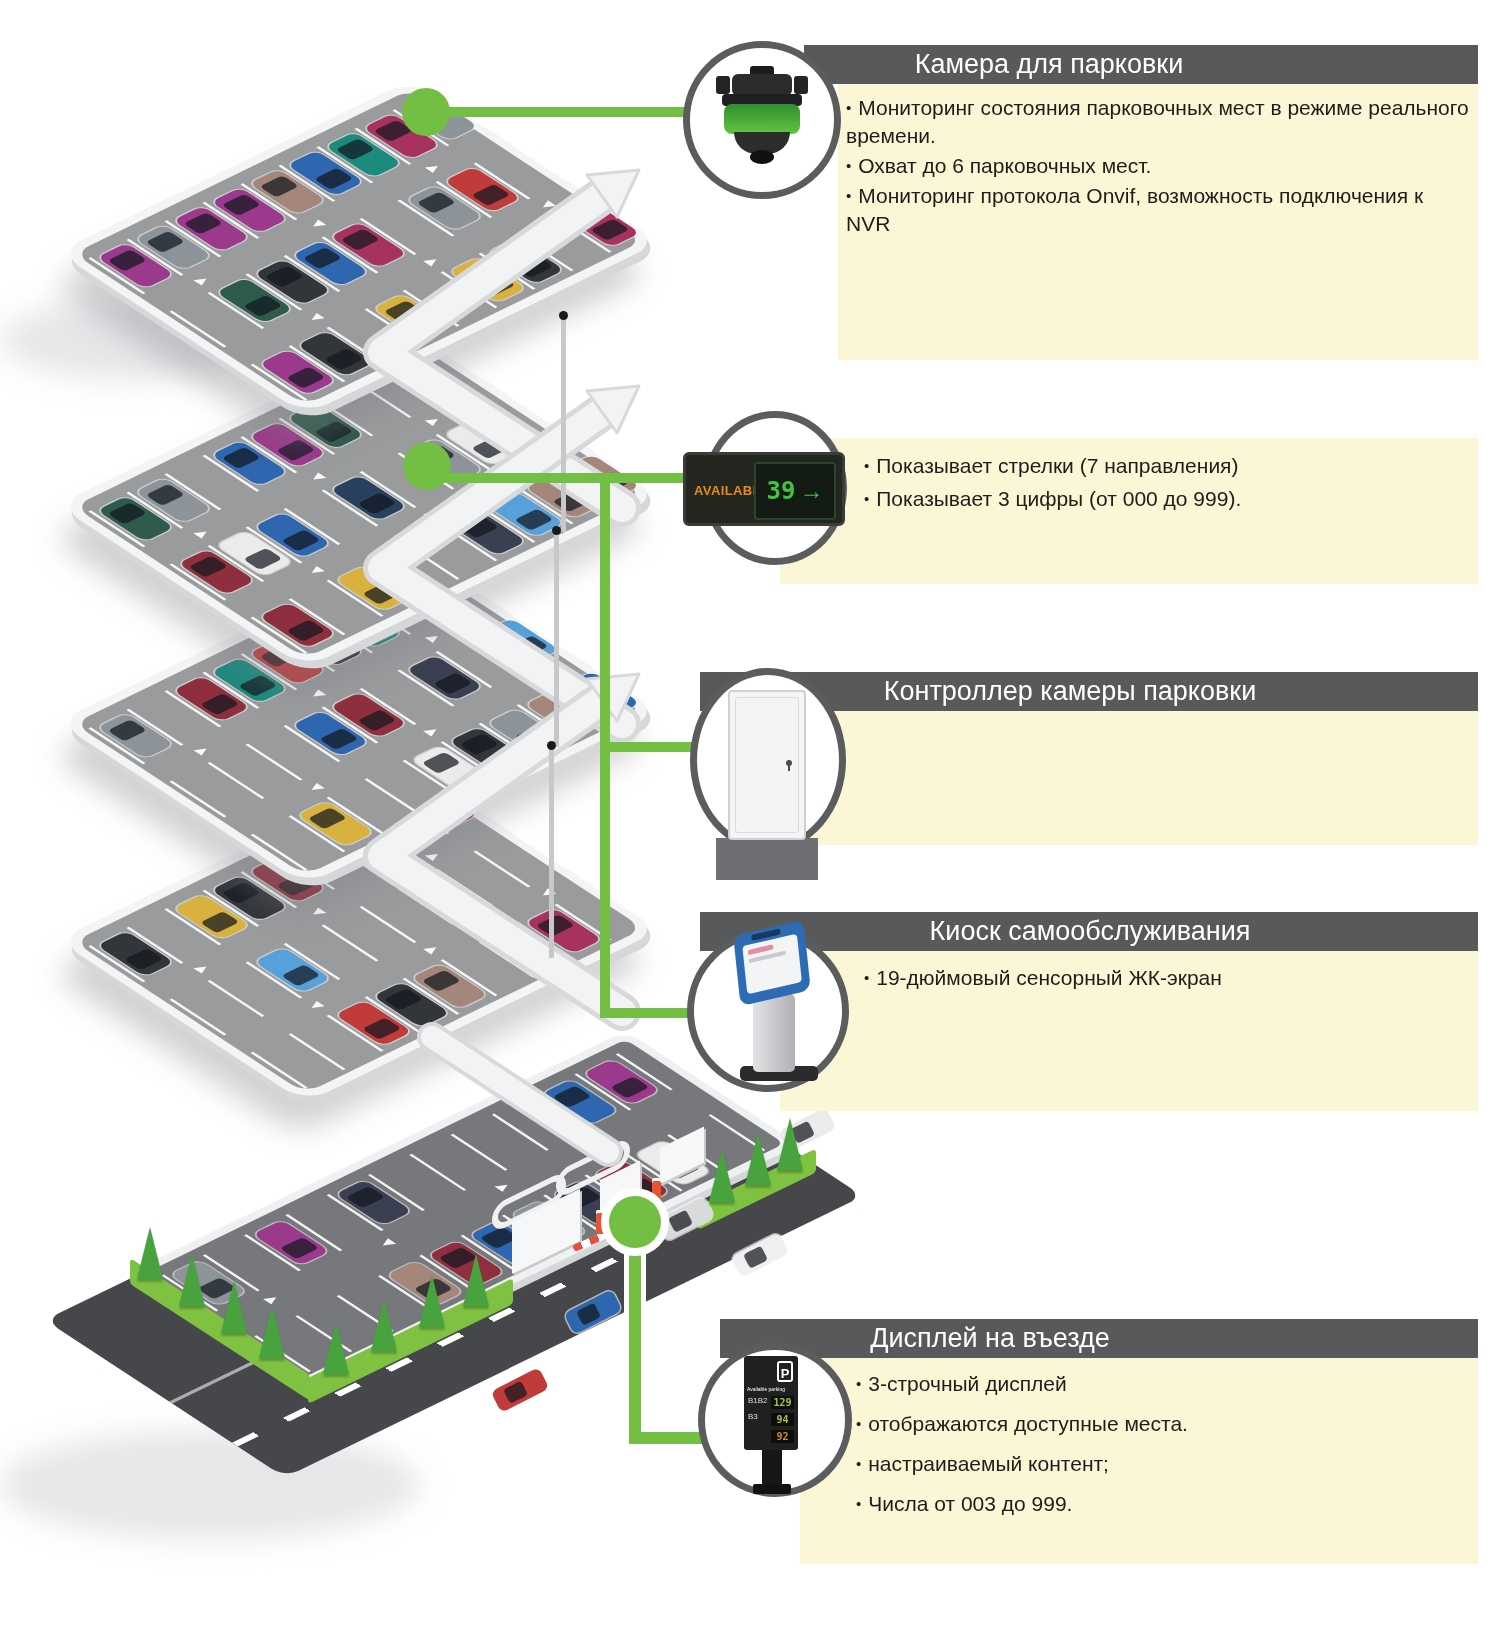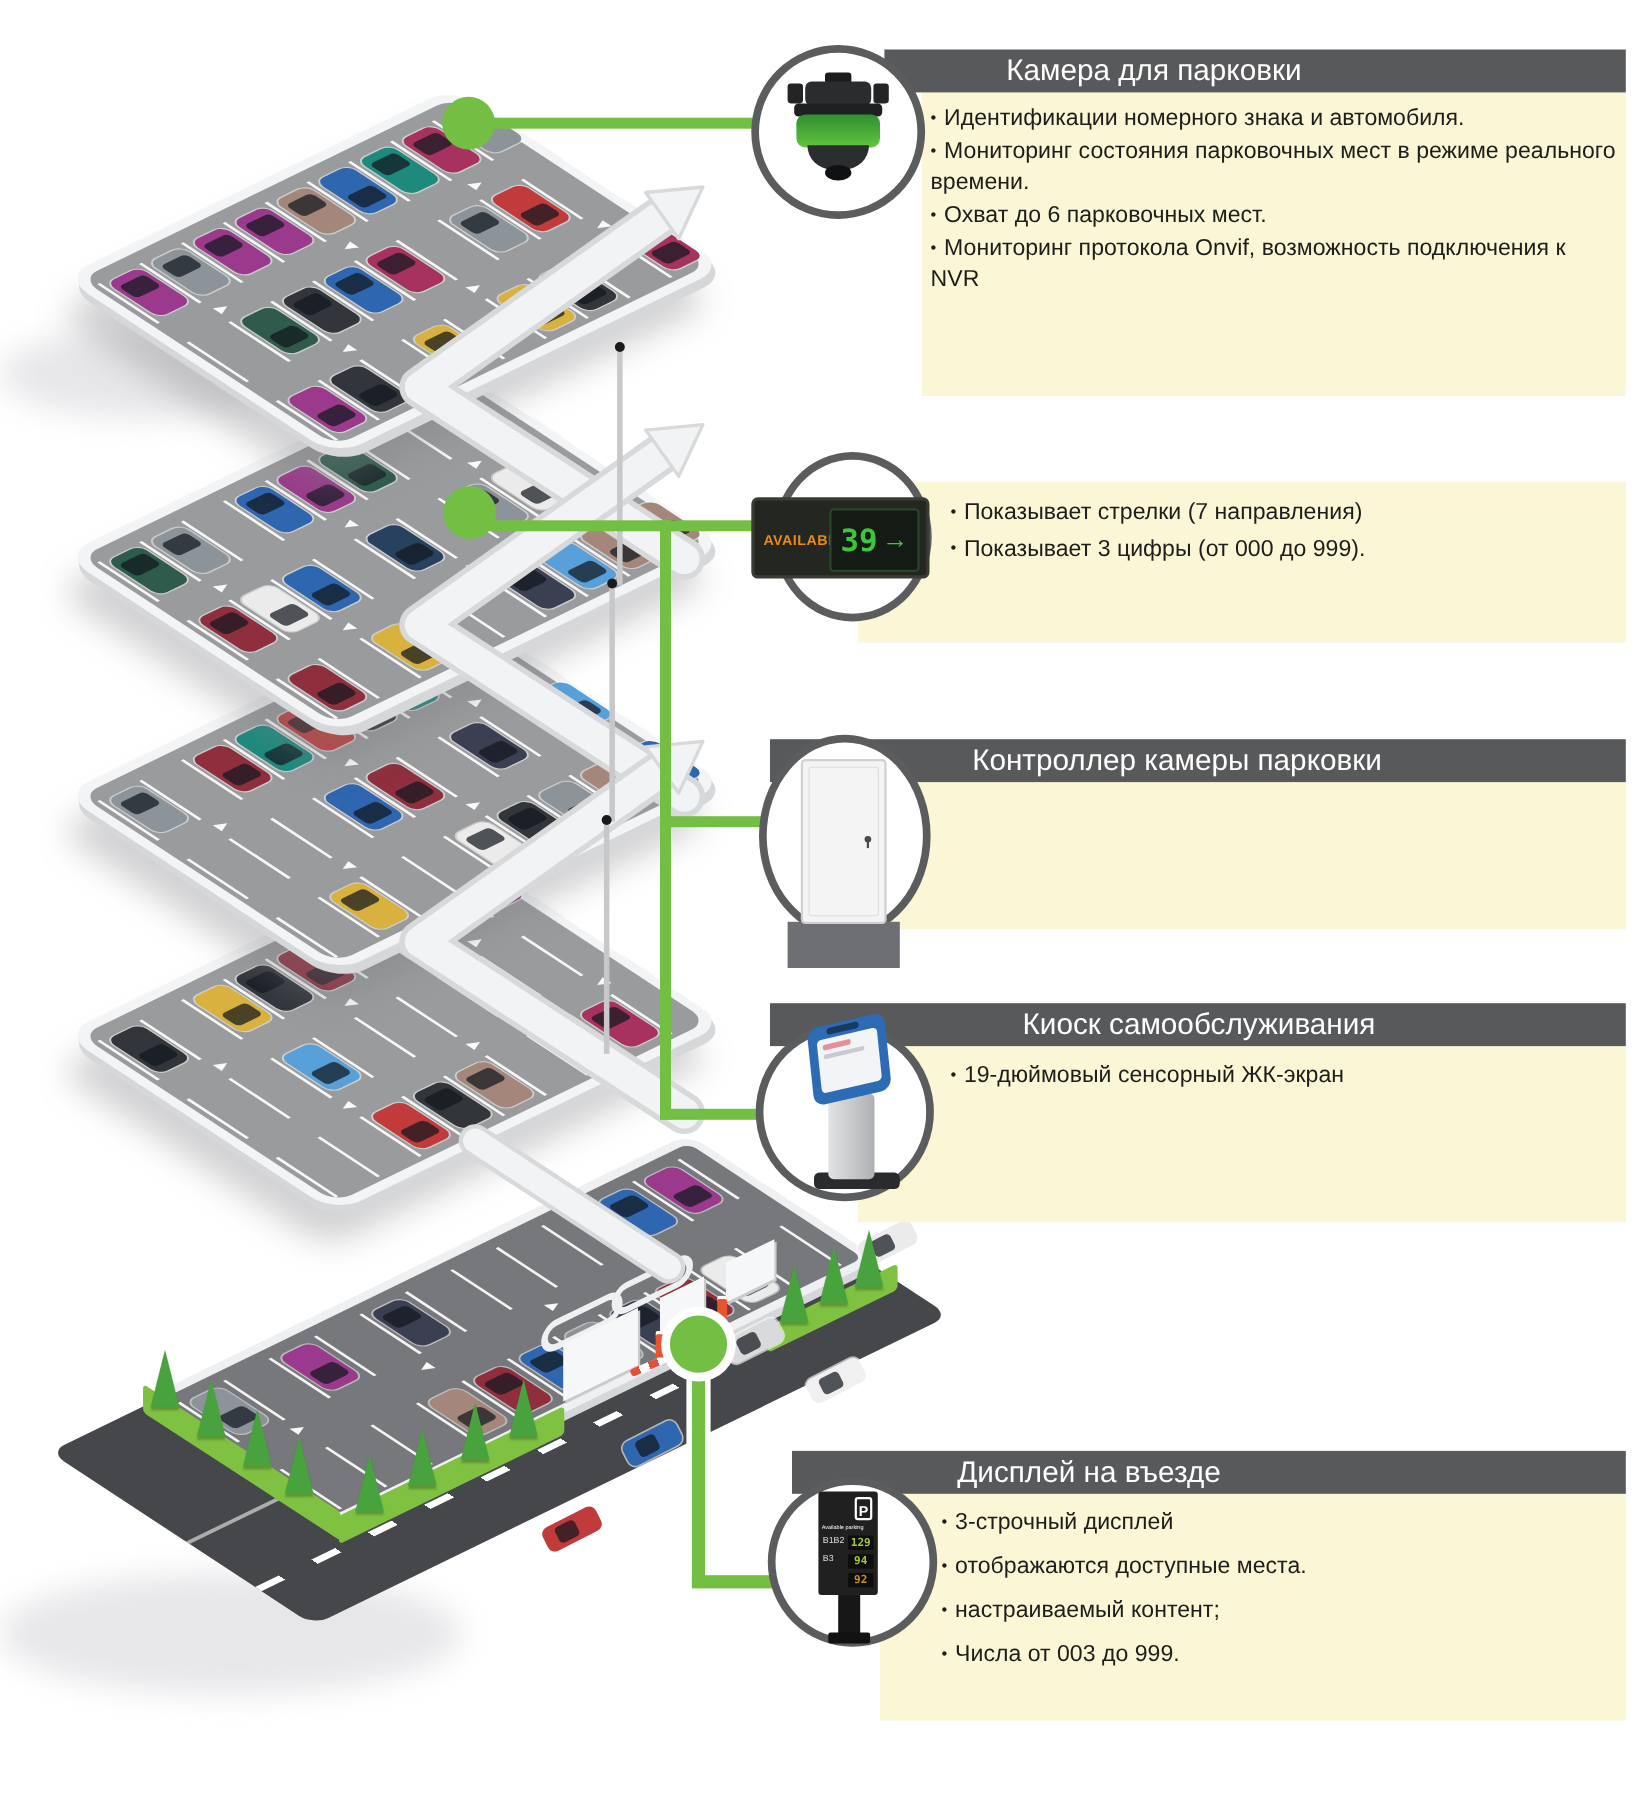--- a/index.html
+++ b/index.html
@@ -100,21 +100,21 @@
   #cam .band{position:absolute;left:10px;top:38px;width:76px;height:30px;border-radius:8px;
              background:linear-gradient(180deg,#2f8f2f,#63c341);}
   #cam .chin{position:absolute;left:20px;top:66px;width:56px;height:22px;background:#2b2d2f;border-radius:0 0 26px 26px;}
   #cam .lens{position:absolute;left:36px;top:84px;width:24px;height:14px;background:#101112;border-radius:50%;}
   
   #sign{left:683px;top:452px;width:162px;height:74px;background:#24271f;border:3px solid #3a3d35;
         border-radius:6px;box-sizing:border-box;}
   #sign .avail{position:absolute;left:8px;top:28px;color:#e8891d;font-weight:bold;font-size:13px;letter-spacing:.4px;}
   #sign .dpanel{position:absolute;right:6px;top:7px;width:78px;height:54px;background:#141a14;
         border:2px solid #27462a;border-radius:4px;display:flex;align-items:center;justify-content:center;}
-  #sign .dnum{color:#3ec43e;font-family:"DejaVu Sans Mono",monospace;font-weight:bold;font-size:28px;}
+  #sign .dnum{color:#3ec43e;font-family:"DejaVu Sans Mono",monospace;font-weight:bold;font-size:24px;}
   #sign .darr{color:#3ec43e;font-size:24px;font-weight:bold;margin-left:4px;}
   
   #ctrl-cab{left:728px;top:690px;width:78px;height:150px;background:#f4f4f5;border:2px solid #cfd0d2;
         border-radius:4px;box-sizing:border-box;}
   #ctrl-cab .door{position:absolute;left:5px;top:5px;right:5px;bottom:5px;border:1px solid #dadbdc;border-radius:3px;}
   #ctrl-cab .key{position:absolute;right:12px;top:68px;width:6px;height:6px;background:#4a4a4c;border-radius:50%;}
   #ctrl-cab .key:after{content:"";position:absolute;left:2px;top:5px;width:2px;height:6px;background:#4a4a4c;}
   #ctrl-base{left:716px;top:838px;width:102px;height:42px;background:#6e6f72;}
   
   #kiosk-screen{left:736px;top:928px;width:72px;height:70px;background:#2d6bb4;border-radius:10px;
@@ -645,21 +645,20 @@
   <div class="gline" id="stem"></div>
   <div class="gline" id="elbow"></div>
   <div class="gdot" id="gatedot"></div>
 
   <div class="panel" id="s1-panel"></div>
   <div class="bar" id="s1-bar">
     <span class="title">Камера для парковки</span>
   </div>
   <div class="bullets" id="s1-bullets">
 
-  <div class="bullet"><span class="dot">•</span><span>Идентификации номерного знака и автомобиля.</span></div>
       <div class="bullet"><span class="dot">•</span><span>Мониторинг состояния парковочных мест в режиме реального времени.</span></div>
       <div class="bullet"><span class="dot">•</span><span>Охват до 6 парковочных мест.</span></div>
       <div class="bullet"><span class="dot">•</span><span>Мониторинг протокола Onvif, возможность подключения к NVR</span></div>
     </div>
   <div class="ring" id="s1-ring"></div>
   <div class="icon" id="cam">
     <div class="knob"></div>
       <div class="head"></div>
     <div class="lug" style="left:2px;"></div>
       <div class="lug" style="left:80px;"></div>

